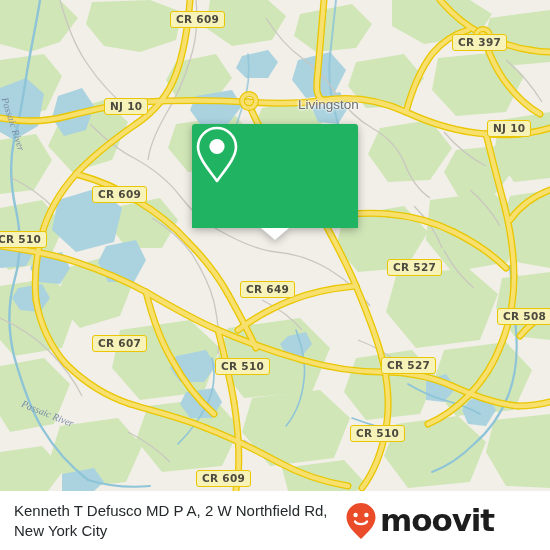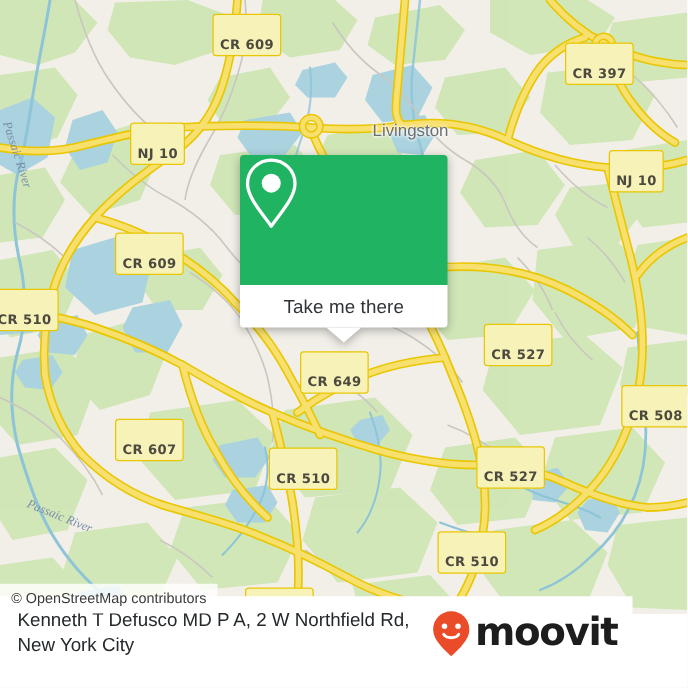--- a/index.html
+++ b/index.html
@@ -41,21 +41,21 @@
   .shield {
     position: absolute;
     background: #f7f2b8;
     border: 1.6px solid #e9c600;
     border-radius: 3px;
     color: #4c4a3f;
     font-family: "DejaVu Sans", sans-serif;
     font-size: 10.5px;
     font-weight: 700;
     letter-spacing: 0.3px;
-    padding: 18px 5px 2px 5px;
+    padding: 1px 5px 2px 5px;
     white-space: nowrap;
     line-height: 12px;
     box-sizing: border-box;
   }
 
   .place-label {
     position: absolute;
     color: #6e6e6e;
     font-family: "Liberation Sans", sans-serif;
     font-size: 13.5px;
@@ -131,21 +131,21 @@
     font-size: 11.5px;
     font-family: "Liberation Sans", sans-serif;
     z-index: 30;
     box-sizing: border-box;
   }
 
   
   #footer {
     position: absolute;
     left: 0;
-    top: 477px;
+    top: 491px;
     width: 506px;
     height: 59px;
     background: #ffffff;
     display: flex;
     align-items: center;
     box-sizing: border-box;
     padding: 0 12px 0 14px;
   }
   #footer-title {
     flex: 1 1 auto;
@@ -440,29 +440,23 @@
     <div class="river-label" style="left:10px; top:96px; transform:rotate(72deg); transform-origin:left top;">Passaic River</div>
     <div class="river-label" style="left:24px; top:398px; transform:rotate(22deg); transform-origin:left top;">Passaic River</div>
 
     <div id="popup">
       <div id="popup-green">
         <svg width="50" height="62" viewBox="0 0 50 62">
           <path d="M25 4 C14.5 4 6 12.5 6 23 C6 34 18 47 25 57 C32 47 44 34 44 23 C44 12.5 35.5 4 25 4 Z" fill="none" stroke="#ffffff" stroke-width="2.6" stroke-linejoin="round"></path>
           <circle cx="25" cy="22.5" r="7.6" fill="#ffffff"></circle>
         </svg>
       </div>
-      <div id="popup-white">
-        <span id="popup-label">Take me there</span>
-      </div>
       <div id="popup-tail"></div>
     </div>
 
-    <div id="attribution">
-      <span>© OpenStreetMap contributors</span>
-    </div>
   </div>
 
   <div id="footer">
     <div id="footer-title">Kenneth T Defusco MD P A, 2 W Northfield Rd, New York City</div>
     <div id="moovit-logo">
       <svg width="32" height="38" viewBox="0 0 32 38">
         <path d="M16 1 C8 1 1.5 7.5 1.5 15.5 C1.5 24 10 31 16 37 C22 31 30.5 24 30.5 15.5 C30.5 7.5 24 1 16 1 Z" fill="#ea4b28"></path>
         <circle cx="10.6" cy="13" r="2.2" fill="#ffffff"></circle>
         <circle cx="21.4" cy="13" r="2.2" fill="#ffffff"></circle>
         <path d="M10 19.5 C12 23 20 23 22 19.5" fill="none" stroke="#ffffff" stroke-width="2.4" stroke-linecap="round"></path>

